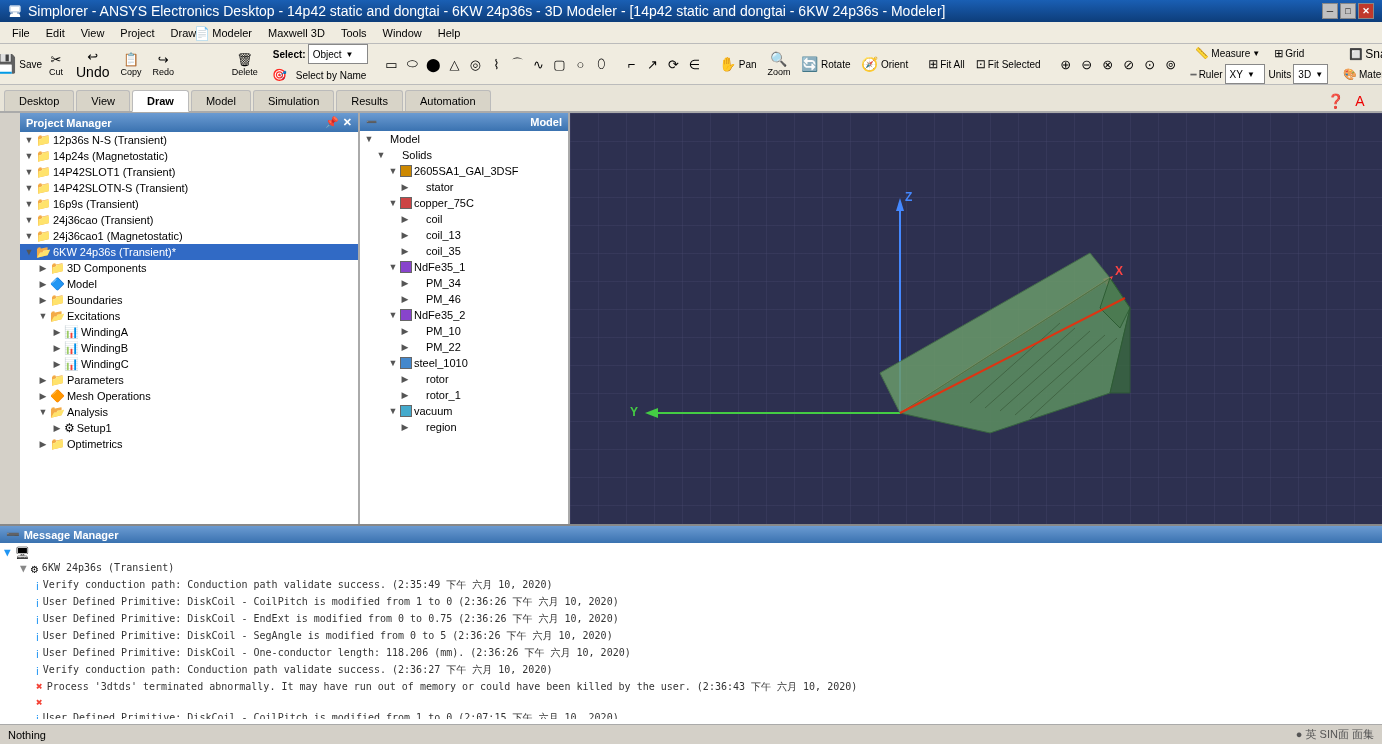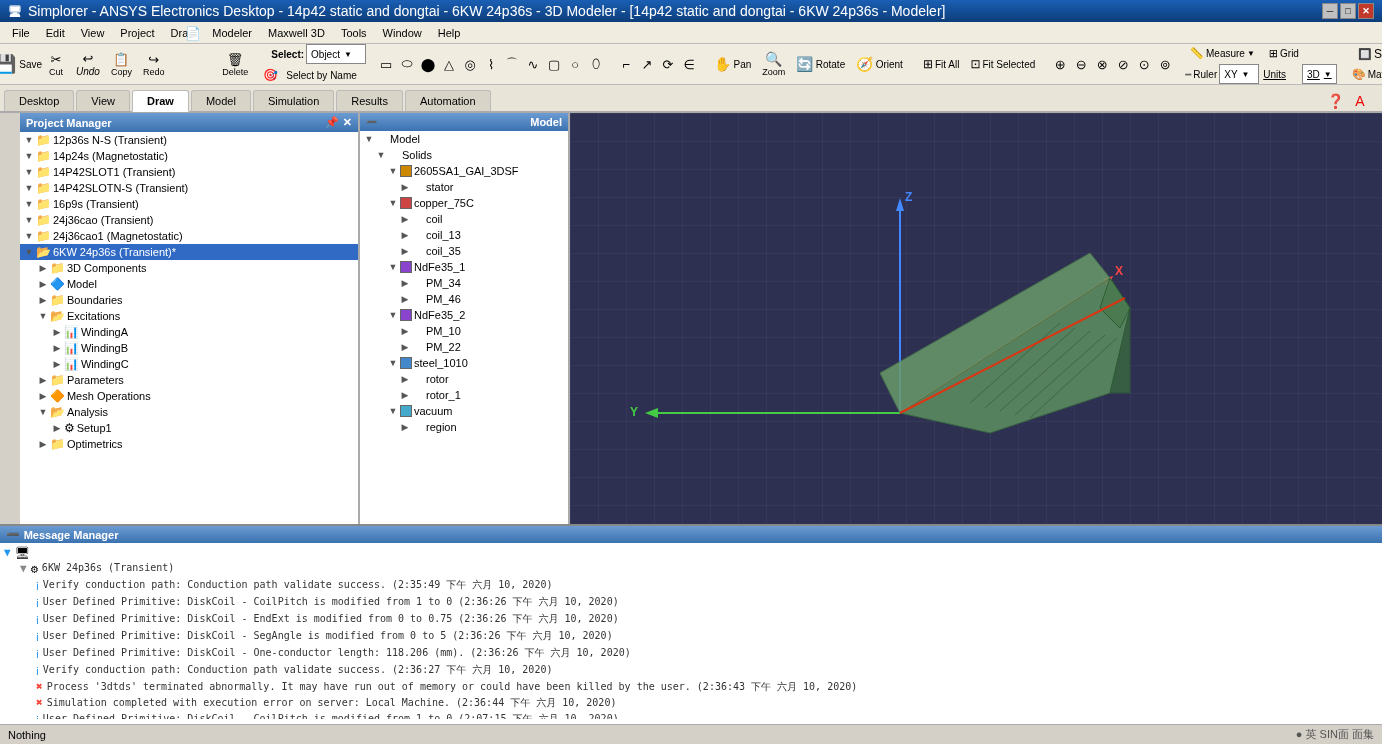--- a/index.html
+++ b/index.html
@@ -326,21 +326,21 @@
 
       <div class="tb-separator"></div>
 
       <div class="tb-group">
         <div class="tb-btn" style="flex-direction:column;">
           <span style="font-size:13px;">✂</span>
           <span style="font-size:9px;">Cut</span>
         </div>
         <div class="tb-btn" style="flex-direction:column;">
           <span style="font-size:13px;">↩</span>
-          <span style="font-size:10px;font-style:italic;">Undo</span>
+          <span style="font-size:14px;">Undo</span>
         </div>
         <div class="tb-btn" style="flex-direction:column;">
           <span style="font-size:13px;">📋</span>
           <span style="font-size:9px;">Copy</span>
         </div>
         <div class="tb-btn" style="flex-direction:column;">
           <span style="font-size:13px;">↪</span>
           <span style="font-size:9px;">Redo</span>
         </div>
         <div class="tb-btn" style="flex-direction:column;">
@@ -350,21 +350,21 @@
         <div class="tb-btn" style="flex-direction:column;">
           <span style="font-size:13px;">🗑</span>
           <span style="font-size:9px;">Delete</span>
         </div>
       </div>
 
       <div class="tb-separator"></div>
 
       <div class="select-area">
         <div class="select-row">
-          <span style="font-weight:bold;font-size:10px;margin-left:8px;">Select:</span>
+          <span style="font-weight:bold;font-size:10px;">Select:</span>
           <div class="combo-btn">
             <span>Object</span>
             <span class="combo-arrow">▼</span>
           </div>
         </div>
         <div style="display:flex; gap:3px; align-items:center;">
           <span style="font-size:12px;">🎯</span>
           <div class="tb-btn" style="flex-direction:row; height:18px; padding:1px 4px; font-size:10px;">
             <span>Select by Name</span>
           </div>
@@ -457,21 +457,21 @@
         </div>
         <div style="display:flex; align-items:center; gap:4px;">
           <div style="display:flex; align-items:center; gap:2px;">
             <span style="font-size:10px; color:#666;">━</span>
             <span style="font-size:10px;">Ruler</span>
             <div class="combo-btn" style="min-width:40px;">
               <span>XY</span>
               <span class="combo-arrow">▼</span>
             </div>
           </div>
-          <div style="display:flex; align-items:center; gap:16px;text-decoration:underline;">
+          <div style="display:flex; align-items:center; gap:2px;">
             <span style="font-size:10px;">Units</span>
             <div class="combo-btn" style="min-width:35px;">
               <span>3D</span>
               <span class="combo-arrow">▼</span>
             </div>
           </div>
         </div>
       </div>
 
       <div class="tb-separator"></div>
@@ -814,21 +814,20 @@
             <div class="msg-row" style="padding-left: 32px;">
               <span class="msg-icon info">ℹ</span>
               <span class="msg-text">Verify conduction path: Conduction path validate success. (2:36:27 下午  六月 10, 2020)</span>
             </div>
             <div class="msg-row" style="padding-left: 32px;">
               <span class="msg-icon error">✖</span>
               <span class="msg-text">Process '3dtds' terminated abnormally.  It may have run out of memory or could have been killed by the user. (2:36:43 下午  六月 10, 2020)</span>
             </div>
             <div class="msg-row" style="padding-left: 32px;">
               <span class="msg-icon error">✖</span>
-              <span class="msg-text">Simulation completed with execution error on server: Local Machine. (2:36:44 下午  六月 10, 2020)</span>
             </div>
             <div class="msg-row" style="padding-left: 32px;">
               <span class="msg-icon info">ℹ</span>
               <span class="msg-text">User Defined Primitive: DiskCoil - CoilPitch is modified from 1 to 0 (2:07:15 下午  六月 10, 2020)</span>
             </div>
           </div>
       </div>
     </div>
 
     <div class="status-bottom">

